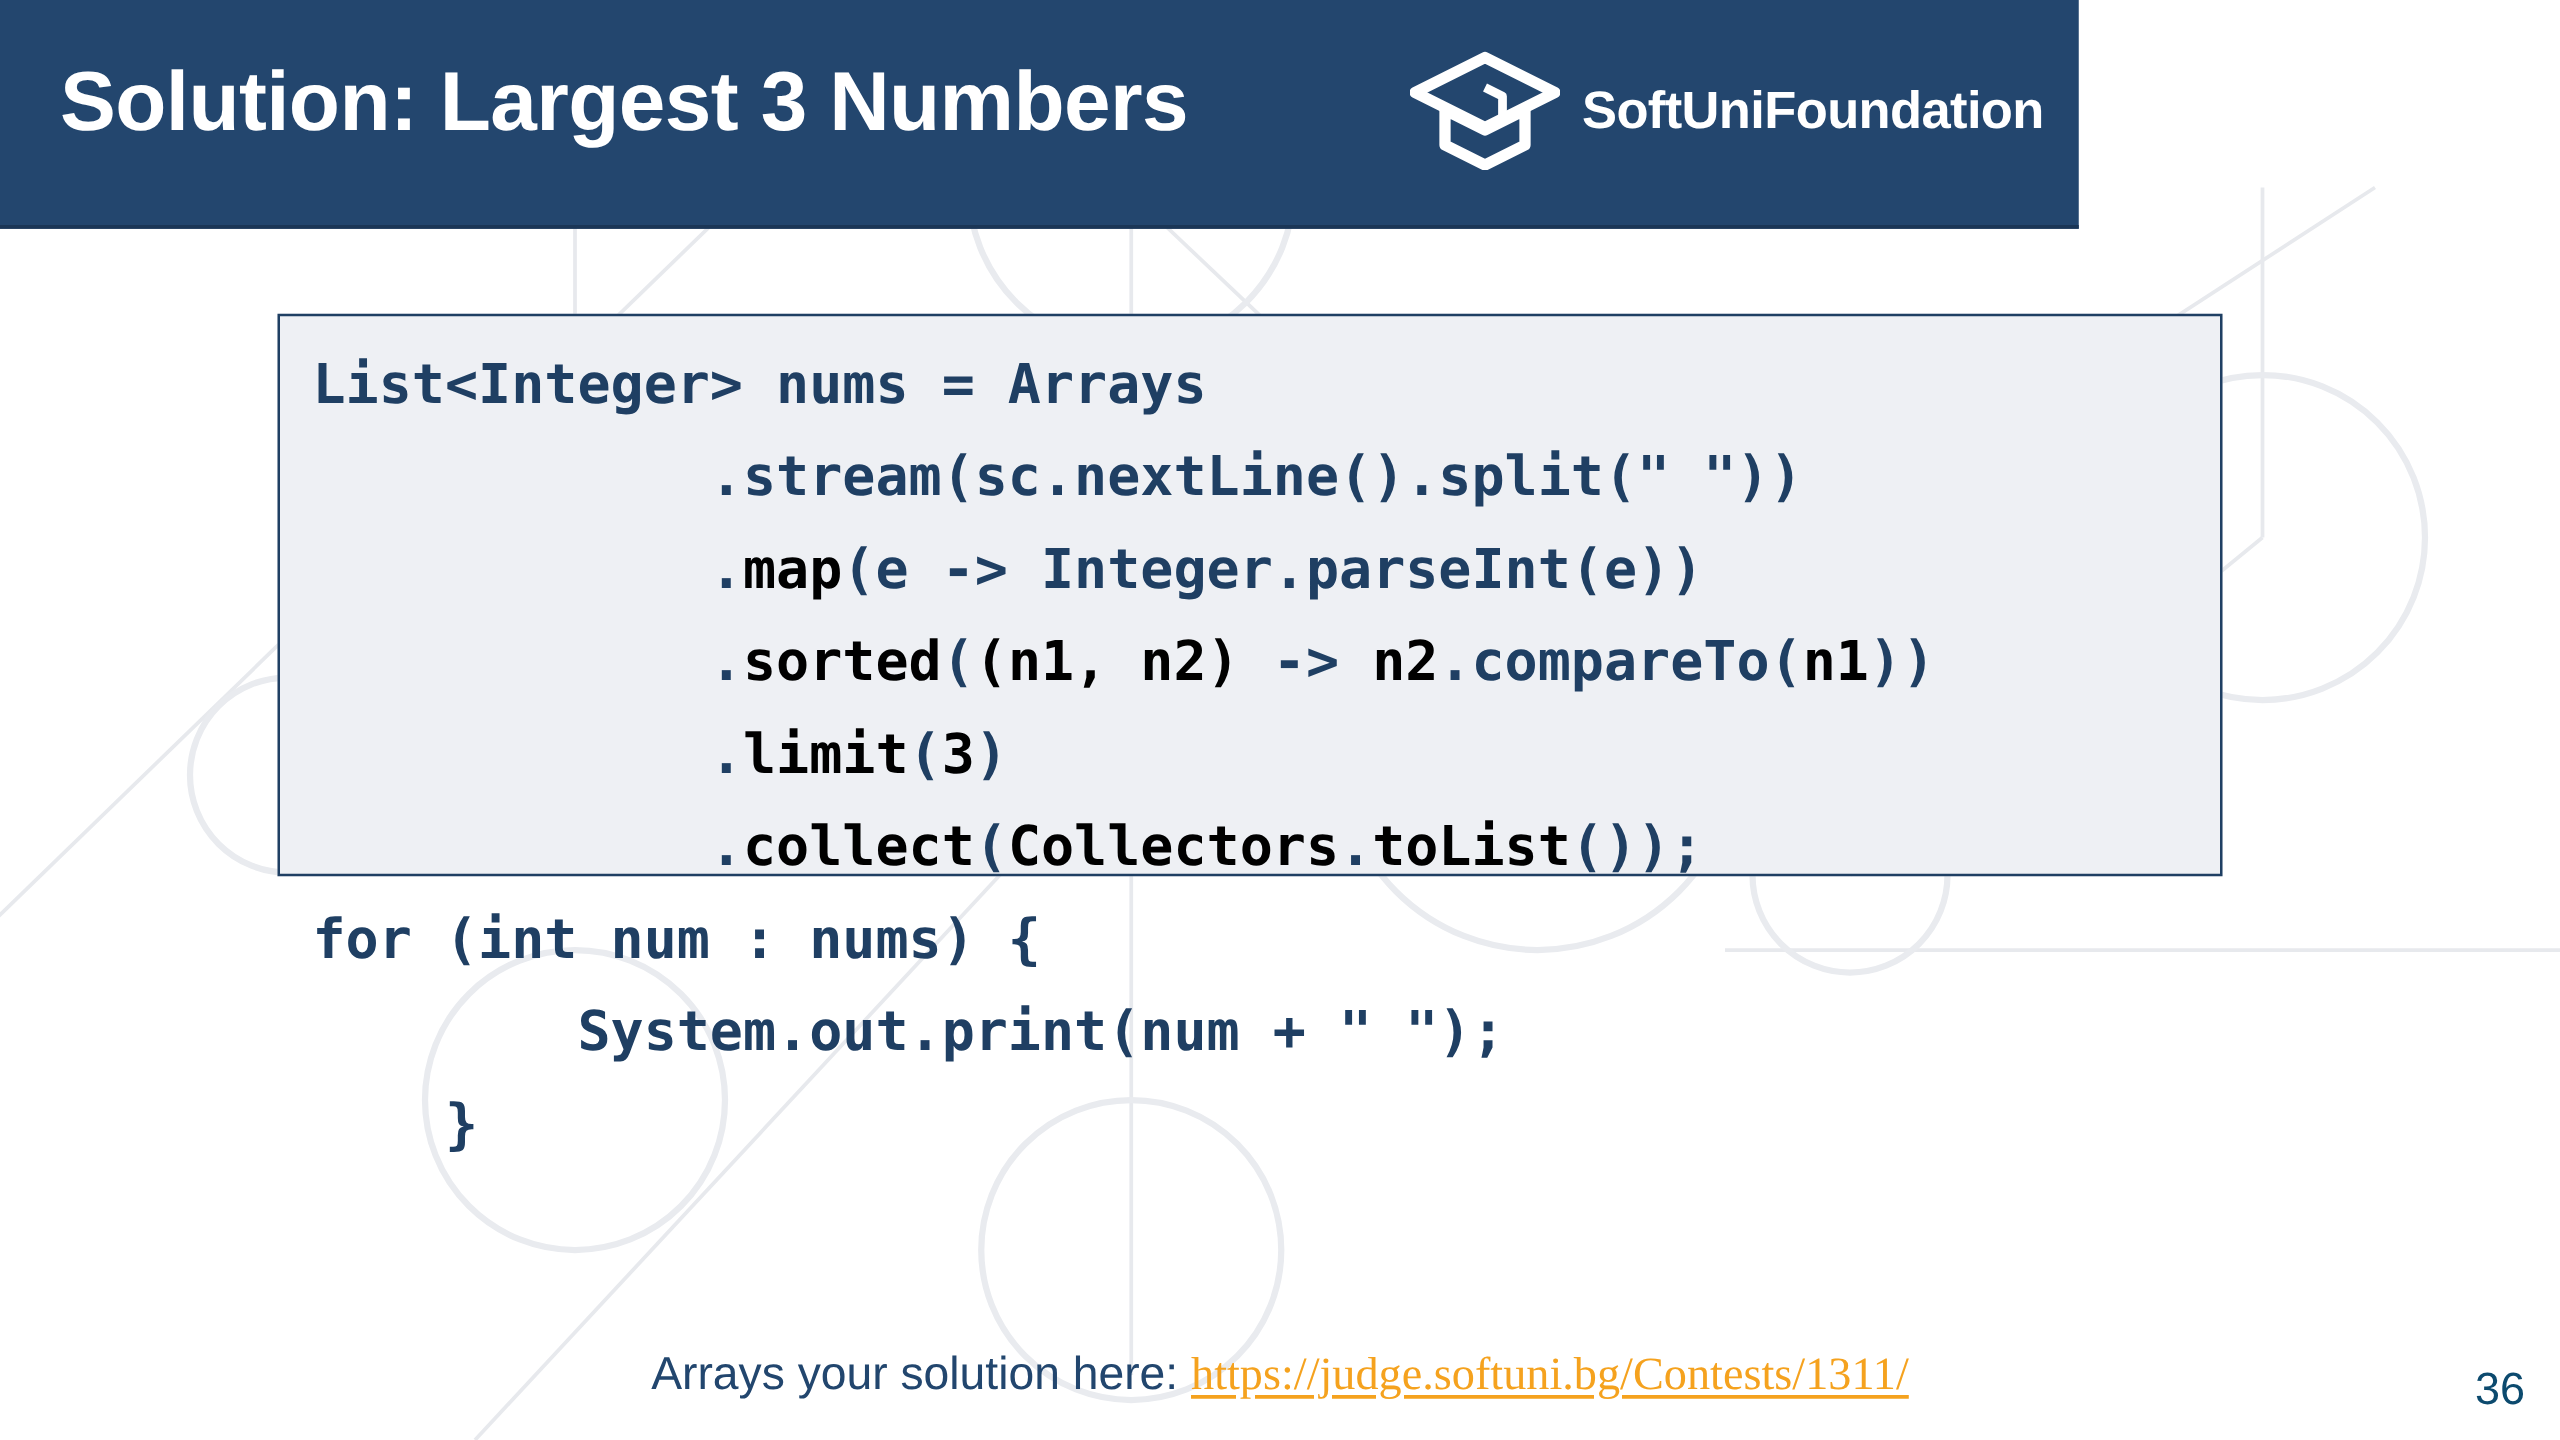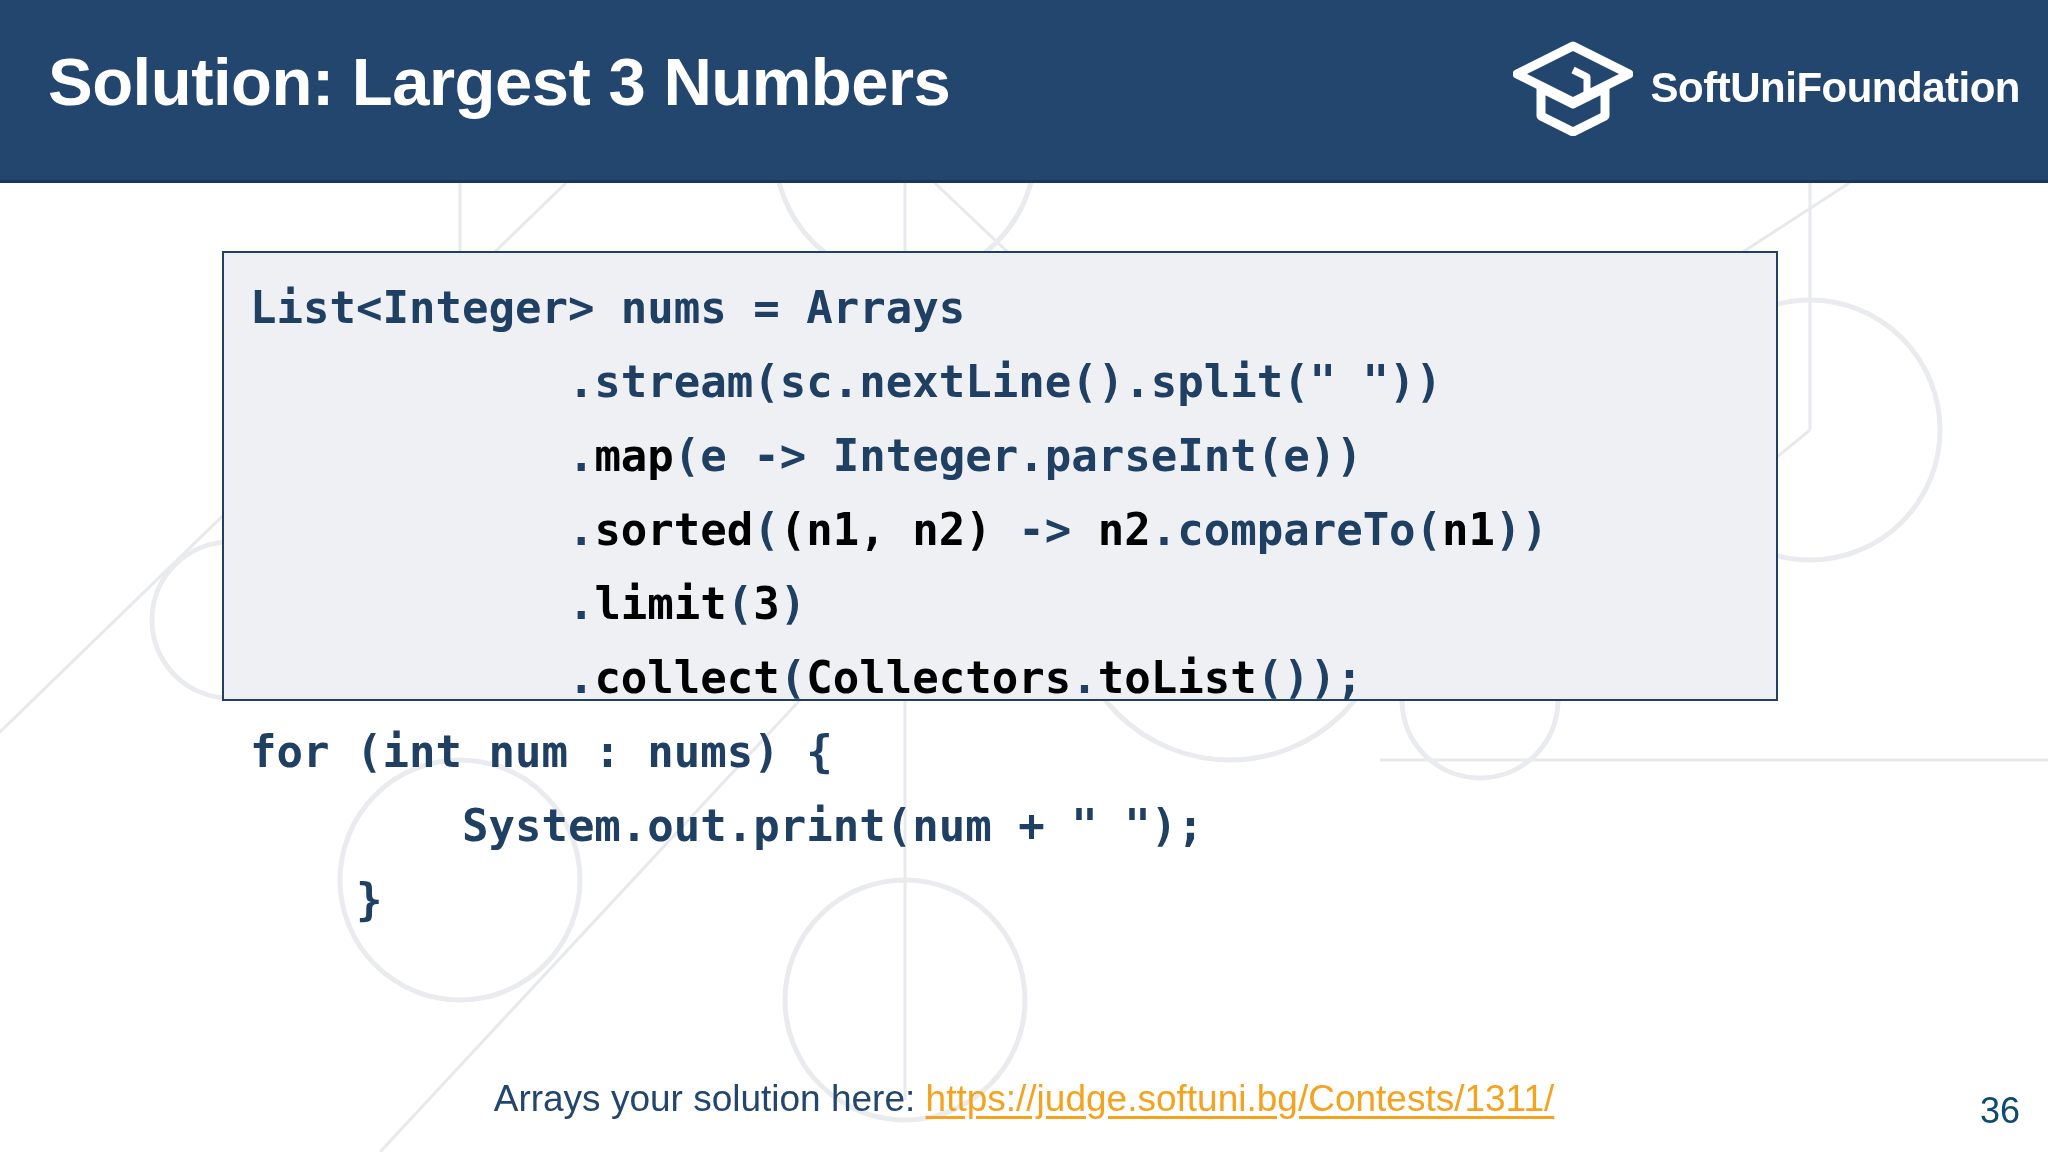--- a/index.html
+++ b/index.html
@@ -27,21 +27,21 @@
     height: 1152px;
     z-index: 0;
     pointer-events: none;
   }
 
   
   .header {
     position: absolute;
     left: 0;
     top: 0;
-    width: 2048px;
+    width: 1663px;
     height: 183px;
     background: #23466e;
     border-bottom: 3px solid #1b3656;
     box-sizing: border-box;
     z-index: 3;
   }
   .slide-title {
     position: absolute;
     left: 48px;
     top: 43px;
@@ -110,20 +110,21 @@
     text-align: center;
     z-index: 2;
     font-size: 37px;
     color: #22466e;
     white-space: nowrap;
   }
   .footer .link {
     color: #f5a21e;
     text-decoration: underline;
     text-underline-offset: 5px;
+    font-family: Liberation Serif, serif;
   }
   .slide-number {
     position: absolute;
     right: 28px;
     top: 1090px;
     font-size: 36px;
     color: #0c4a6e;
     z-index: 2;
   }
 </style>

